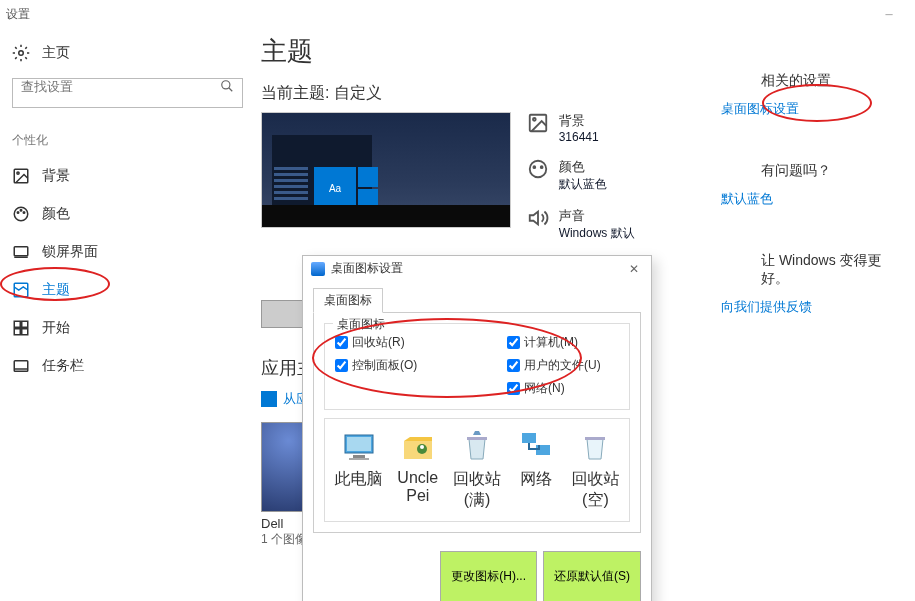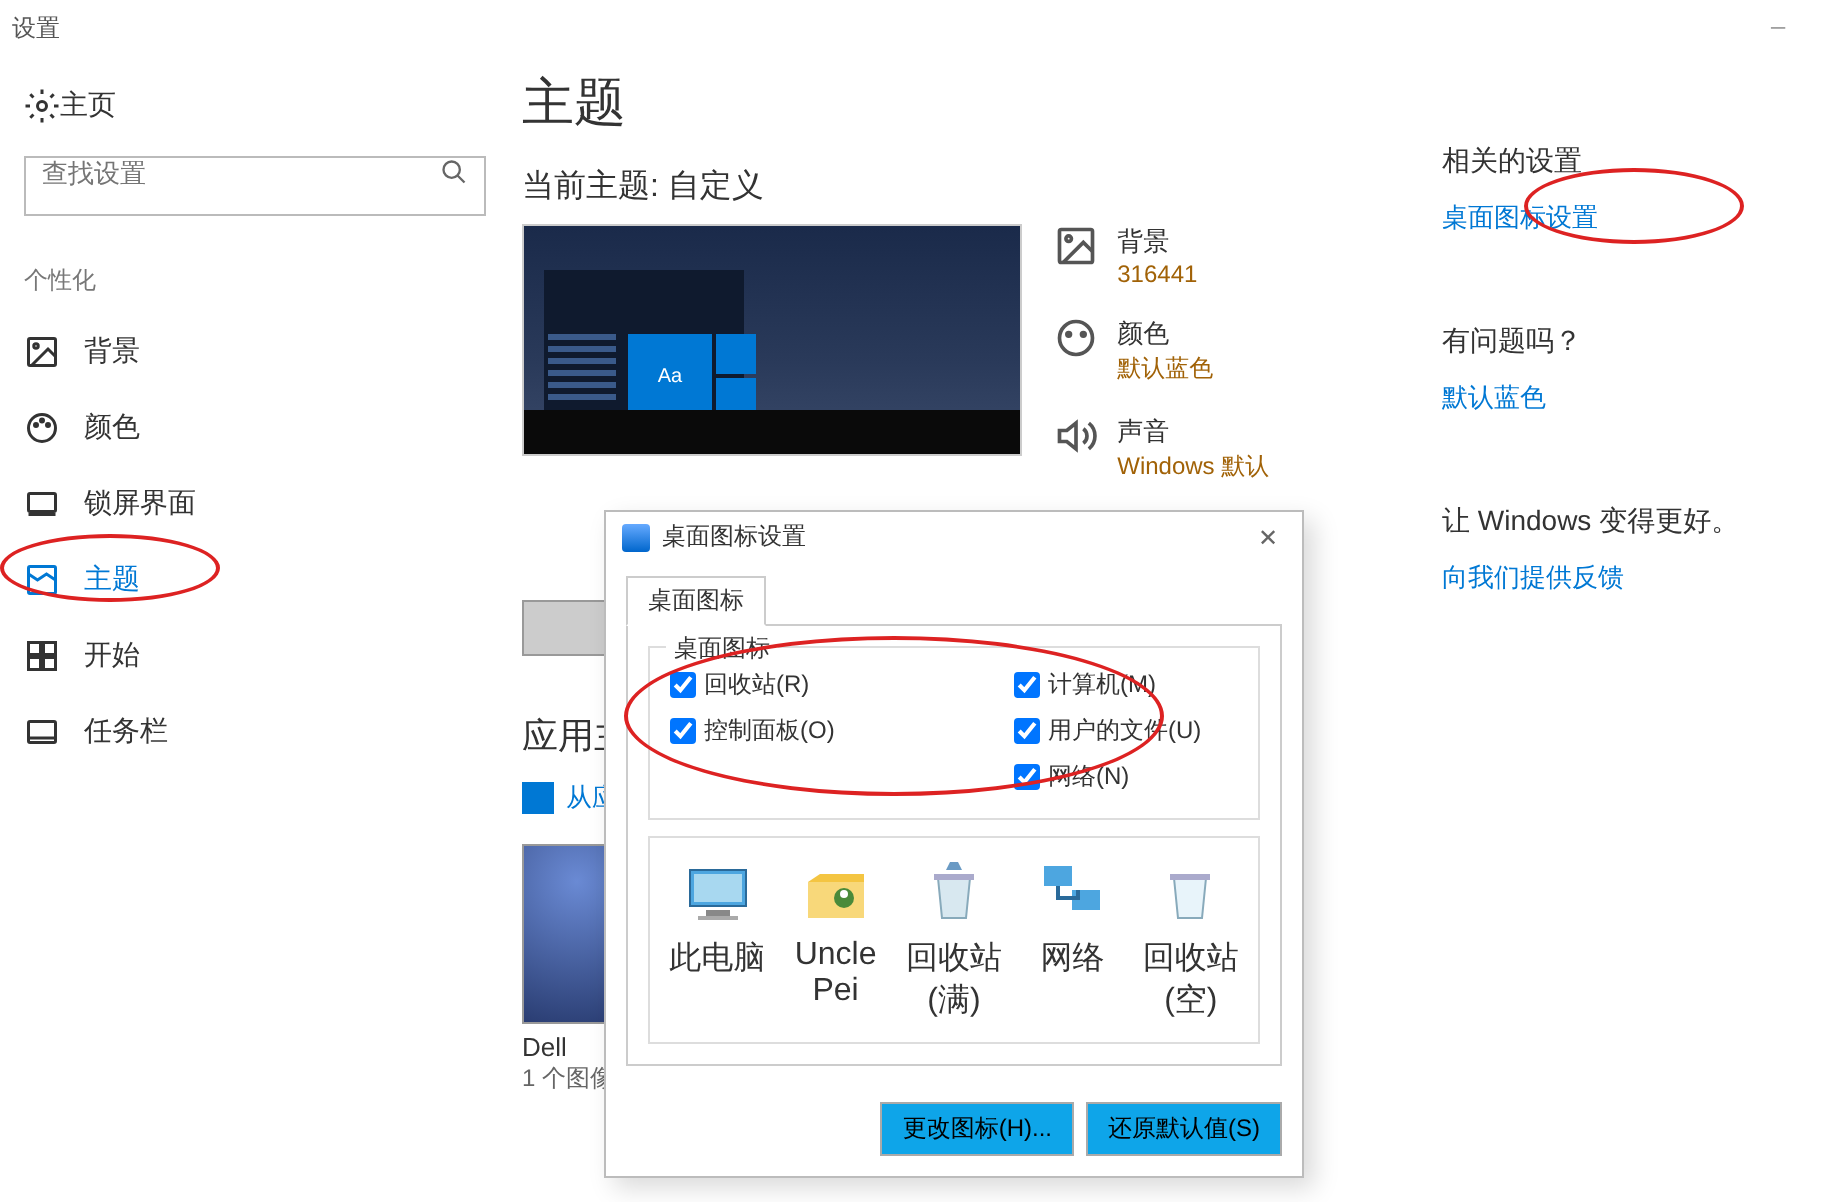--- a/index.html
+++ b/index.html
@@ -8,21 +8,21 @@
 
 .titlebar { display: flex; align-items: center; height: 28px; padding: 0 6px; }
 .titlebar .title { font-size: 12px; color: #555; }
 .titlebar .spacer { flex: 1; }
 .titlebar .sys { width: 40px; text-align: center; color: #888; font-size: 10px; }
 
 .container { display: flex; height: calc(100% - 28px); }
 
 
 .sidebar { width: 255px; padding: 10px 0; }
-.home-row { display: flex; align-items: flex-end; padding: 6px 12px; font-size: 14px; }
+.home-row { display: flex; align-items: flex-end; padding: 6px 12px; gap: 12px; font-size: 14px; }
 .home-row .gear { width: 18px; height: 18px; }
 .search { margin: 10px 12px; border: 1px solid #bbb; height: 30px; display: flex; align-items: flex-start; padding: 0 8px; }
 .search input { border: none; outline: none; flex: 1; font-size: 13px; background: transparent; }
 .search .mag { color: #666; }
 .section-label { color: #777; font-size: 12px; padding: 14px 12px 8px; }
 .nav-item { display: flex; align-items: center; gap: 12px; padding: 10px 12px; font-size: 14px; cursor: pointer; }
 .nav-item.active { color: #0078d4; }
 .nav-item .ico { width: 18px; height: 18px; display: inline-flex; align-items: center; justify-content: center; color: #333; }
 .nav-item.active .ico { color: #0078d4; }
 
@@ -40,36 +40,36 @@
 .theme-preview .tile.a { width: 42px; height: 42px; top: 54px; left: 52px; color:#fff; font-size:10px; display:flex; align-items:center; justify-content:center;}
 .theme-preview .tile.b { width: 20px; height: 20px; top: 54px; left: 96px; }
 .theme-preview .tile.c { width: 20px; height: 20px; top: 76px; left: 96px; }
 .theme-preview .list { position: absolute; top: 54px; left: 12px; width: 34px; }
 .theme-preview .list div { height: 3px; background: #3a5a8a; margin-bottom: 3px; }
 
 .theme-meta { display: inline-block; vertical-align: top; margin-left: 12px; }
 .meta-row { display: flex; align-items: flex-start; gap: 10px; margin-bottom: 14px; }
 .meta-row .micon { width: 22px; height: 22px; color: #555; flex-shrink: 0; }
 .meta-row .mtext .mlabel { font-size: 13px; }
-.meta-row .mtext .mval { font-size: 12px; color: #a16207; }
+.meta-row .mtext .mval { font-size: 12px; color: #0f172a; }
 
 .save-btn { margin-top: 8px; width: 220px; height: 28px; background: #ccc; border: 1px solid #999; font-size: 13px; }
 
 .section-h { font-size: 18px; margin-top: 28px; margin-bottom: 10px; }
 .store-link { color: #0078d4; font-size: 13px; display: flex; align-items: center; gap: 6px; }
 .store-link .store-icon { width:16px; height:16px; background:#0078d4; }
 
 .theme-card { margin-top: 14px; }
 .theme-card .thumb { width: 90px; height: 90px; background: radial-gradient(circle at 30% 20%, #6a8ad4, #1a2a5a); border: 1px solid #999; }
 .theme-card .tname { font-size: 13px; margin-top: 4px; }
 .theme-card .tcount { font-size: 12px; color: #666; }
 
 
 .rightcol { width: 200px; padding: 30px 16px 0 6px; font-size: 13px; }
-.rc-head { font-size: 14px; margin-bottom: 10px; margin-top: 14px; }
+.rc-head { font-size: 14px; margin-bottom: 10px; margin-top: 14px; margin-left: 40px; }
 .rc-link { color: #0078d4; margin-bottom: 10px; cursor: pointer; }
 
 
 .ellipse { position: absolute; border: 2px solid #d22; border-radius: 50%; pointer-events: none; }
 .el-theme { width: 110px; height: 34px; left: 0px; top: 267px; }
 .el-desktop-link { width: 110px; height: 38px; left: 762px; top: 84px; }
 .el-checkboxes { width: 270px; height: 80px; left: 312px; top: 318px; }
 
 
 .dialog { position: absolute; left: 302px; top: 255px; width: 350px; background: #fff; border: 1px solid #bcbcbc; box-shadow: 5px 5px 12px rgba(0,0,0,0.15); }
@@ -84,21 +84,21 @@
 .fieldset .legend { position:absolute; top:-8px; left:8px; background:#fff; padding:0 4px; font-size:12px;}
 .check-row { display:flex; align-items:center; font-size:12px; margin-bottom:6px;}
 .check-row input { margin-right:4px; }
 .check-col { display:flex; gap: 60px; }
 .check-col > div { flex:1; }
 .icon-list { border:1px solid #ddd; padding: 10px 6px; display:flex; gap:4px; }
 .icon-item { text-align:center; font-size:16px; width: 58px;}
 .icon-item .ibox { width:36px; height:36px; margin: 0 auto 4px; position:relative;}
 .icon-item .ibox svg { width:100%; height:100%; }
 .dlg-buttons { display:flex; justify-content:flex-end; gap:6px; padding: 8px 10px 10px; }
-.dlg-buttons button { font-size:12px; padding: 4px 10px; border:1px solid #aaa; background:#0ea5e9; }
+.dlg-buttons button { font-size:12px; padding: 16px 10px; border:1px solid #aaa; background:#bef264; }
 
 svg { display:block; }
 </style>
 </head>
 <body>
 
 <div class="titlebar">
   <span class="title">设置</span>
   <div class="spacer"></div>
   <div class="sys">─</div>

